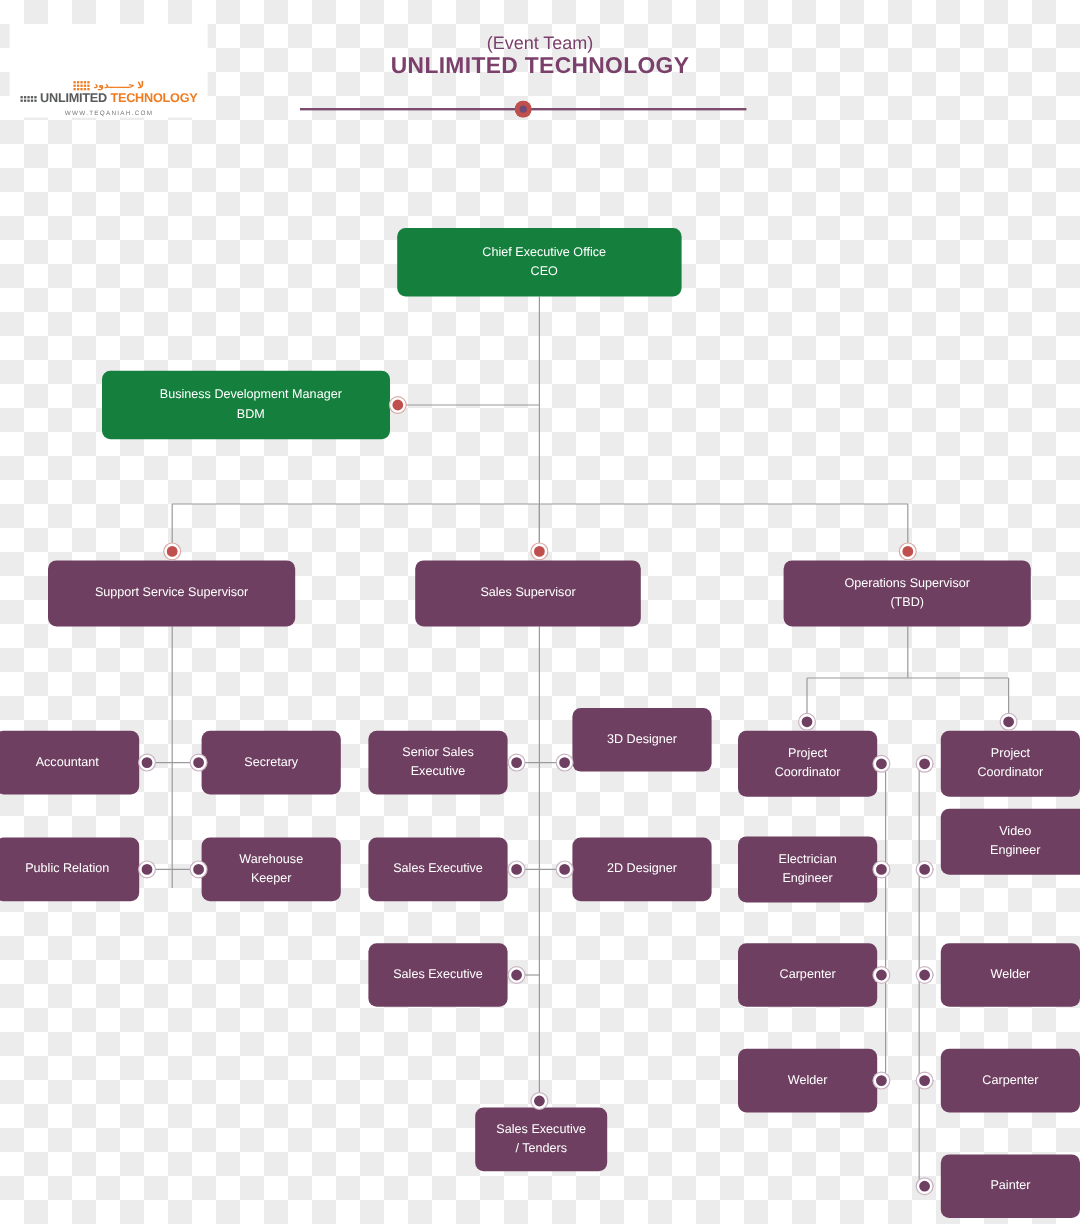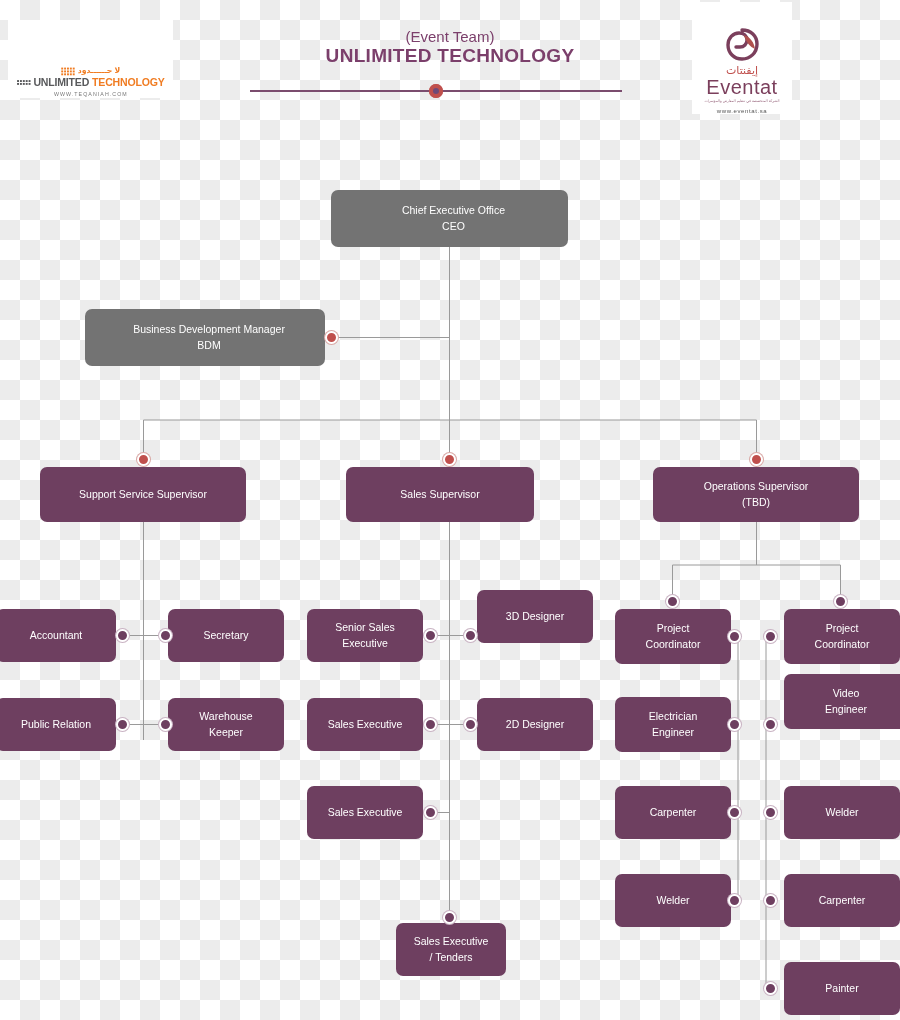--- a/index.html
+++ b/index.html
@@ -41,21 +41,21 @@
   #title-sub{font-size:15px;color:#7B3F6B;margin-top:6px;}
   #divider-wrap{position:absolute;left:250px;top:84px;width:372px;height:14px;}
   #divider-line{position:absolute;left:0;top:6px;width:372px;height:2px;background:#7B4C6E;}
   #divider-dot{position:absolute;left:179px;top:0;width:14px;height:14px;border-radius:50%;
     background:#C0504D;box-shadow:inset 0 0 0 3px #C0504D;}
   #divider-dot::after{content:"";position:absolute;left:4px;top:4px;width:6px;height:6px;border-radius:50%;background:#6E4A78;}
 
   .node{position:absolute;border-radius:7px;display:flex;flex-direction:column;
     align-items:center;justify-content:center;text-align:center;color:#fff;
     font-size:10.5px;line-height:1.45;box-sizing:border-box;padding:4px 8px;}
-  .node.red{background:#737373;padding-left:16px;}
+  .node.red{background:#15803d;padding-left:16px;}
   .node.purple{background:#6E3F60;}
   .node .l2{font-size:10.5px;}
 
   .dot{position:absolute;width:13px;height:13px;border-radius:50%;box-sizing:border-box;}
   .dot.red{background:#C0504D;border:2px solid #fff;box-shadow:0 0 0 1px #d9a9a6;}
   .dot.red::after{content:"";position:absolute;left:2px;top:2px;width:5px;height:5px;border-radius:50%;background:#C0504D;}
   .dot.purple{background:#6E3F60;border:2px solid #fff;box-shadow:0 0 0 1px #c9b3c3;}
 </style>
 </head>
 <body>
@@ -138,32 +138,20 @@
             <i></i>
             <i></i>
         </span>
         <span class="ut-un">UNLIMITED</span>
         <span class="ut-te">TECHNOLOGY</span>
       </div>
       <div class="ut-url">WWW.TEQANIAH.COM</div>
     </div>
   </div>
 
-  <div class="logo-card" id="logo-right">
-    <div class="ev-logo">
-      <svg width="34" height="34" viewBox="0 0 34 34">
-        <path d="M17 2 C26 2 32 8 32 16 C32 25 25 31 17 31 C9 31 3 25 3 17 C3 10 8 5 14 5 C19 5 22 8 22 12 C22 16 19 19 15 19 L11 19" fill="none" stroke="#7B3F5C" stroke-width="3.4" stroke-linecap="round"></path>
-        <path d="M19 7 C25 9 29 14 30 21 C25 19 21 14 19 7 Z" fill="#B0504D"></path>
-      </svg>
-      <div class="ev-ar">إيفنتات</div>
-      <div class="ev-name">Eventat</div>
-      <div class="ev-sub">الشركة المتخصصة في تنظيم المعارض والمؤتمرات</div>
-      <div class="ev-url">www.eventat.sa</div>
-    </div>
-  </div>
 
   <div id="title-block">
     <div id="title-sub">(Event Team)</div>
     <div id="title-main">UNLIMITED TECHNOLOGY</div>
   </div>
   <div id="divider-wrap">
     <div id="divider-line"></div>
     <div id="divider-dot"></div>
   </div>
 

